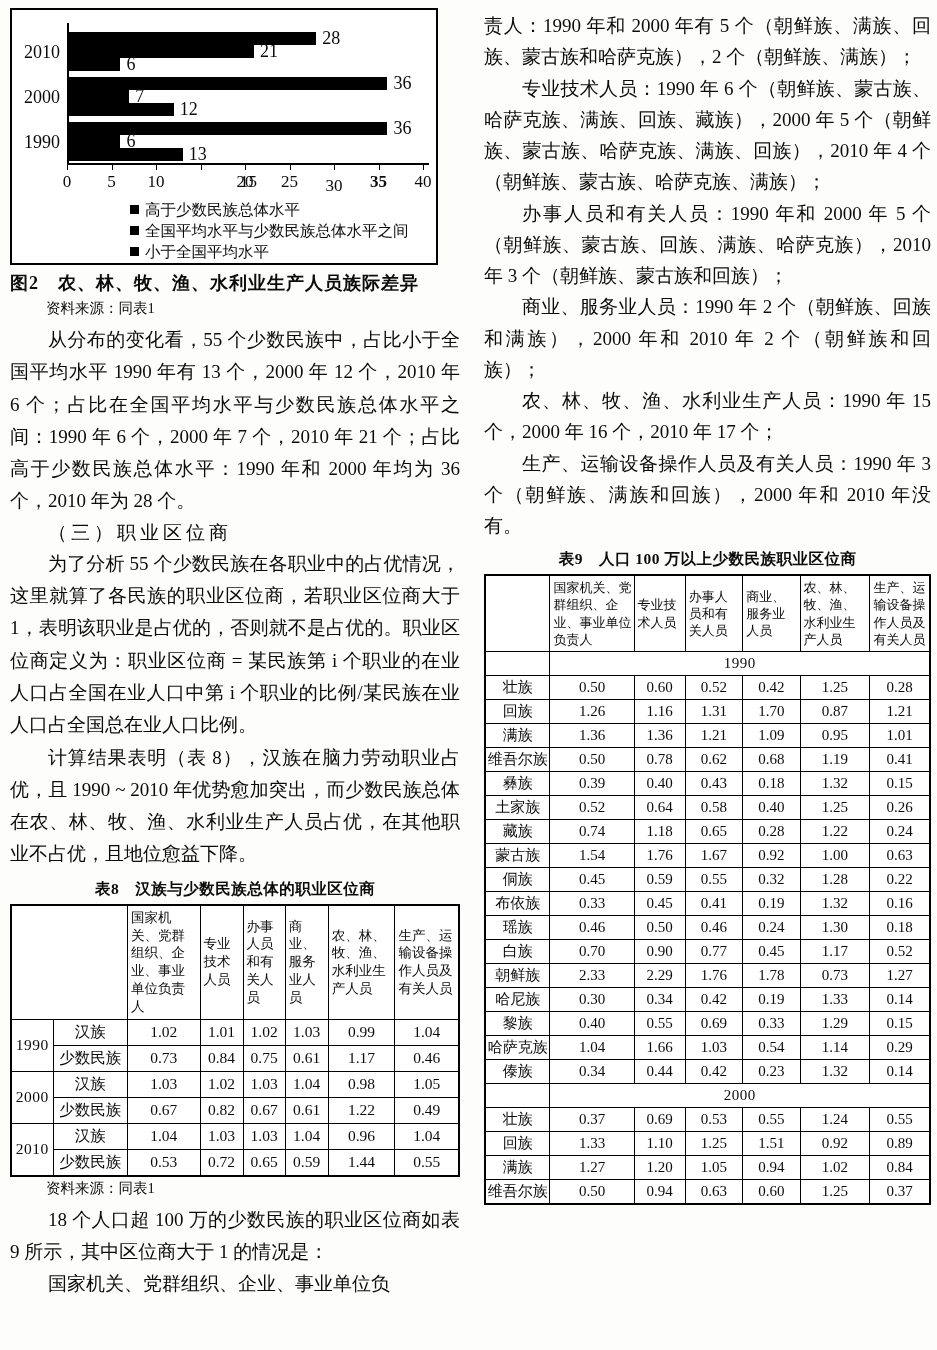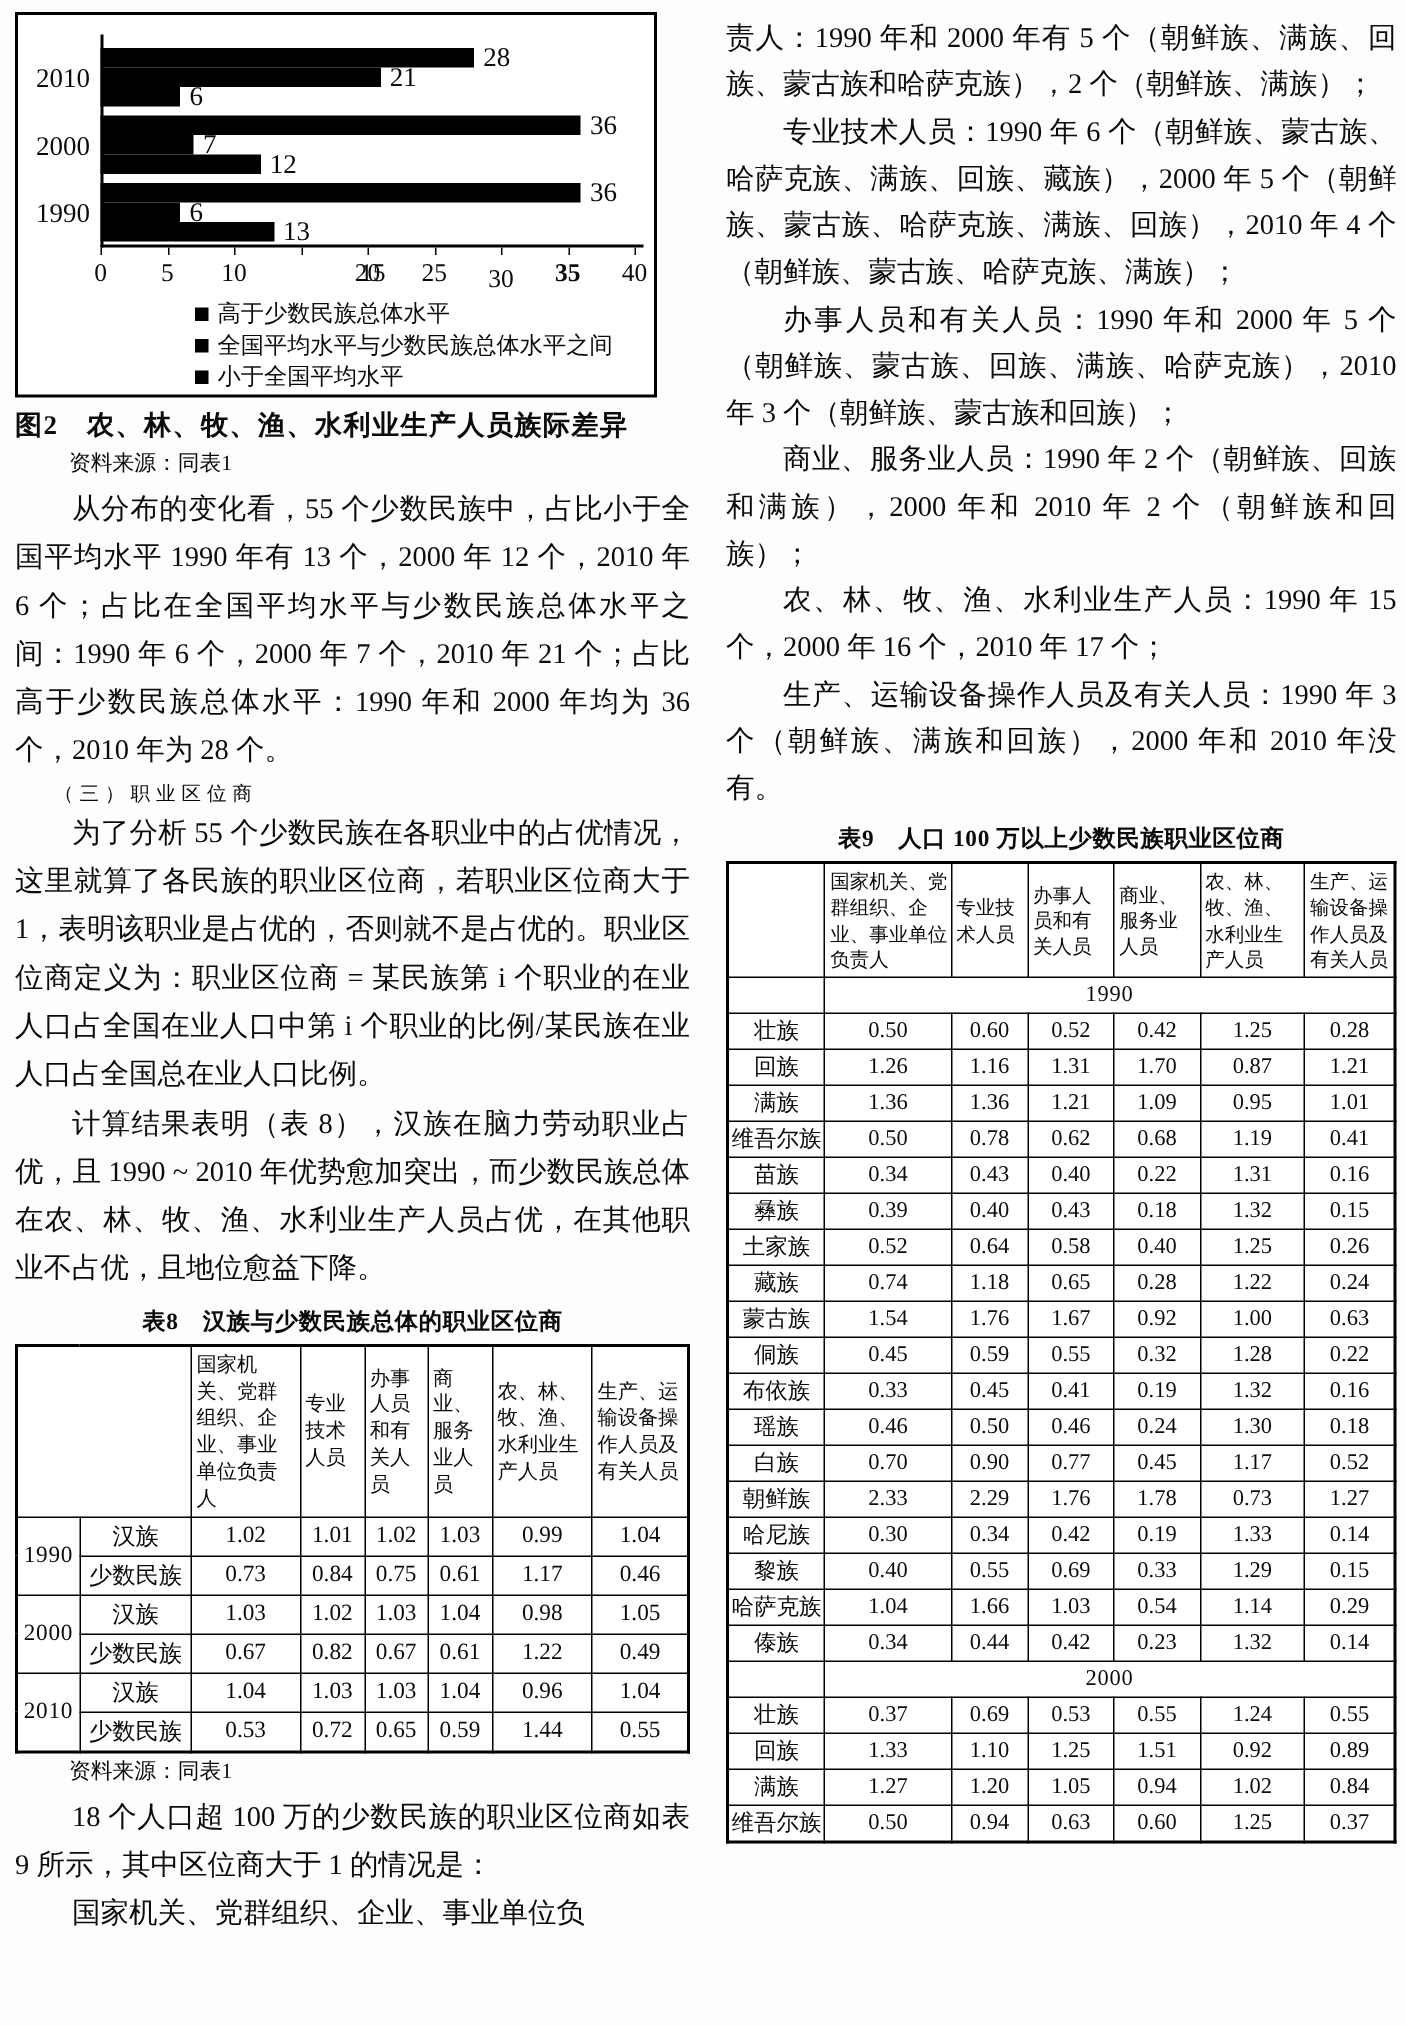--- a/index.html
+++ b/index.html
@@ -37,21 +37,21 @@
   }
   .source-note { font-size:14.5px; padding-left:36px; margin:2px 0 6px 0; }
 
   
   p.body-text {
     margin:0; font-size:19px; line-height:1.7;
     text-align:justify; text-justify:inter-ideograph;
   }
   .col-right p.body-text { line-height:1.645; }
   .indent { text-indent:2em; }
-  .subhead { margin:2px 0; font-size:13px; text-indent:2em; letter-spacing:4px; }
+  .subhead { margin:2px 0; font-size:19px; text-indent:2em; letter-spacing:4px; }
 
   
   .table-title {
     text-align:center; font-weight:bold; font-size:15.5px;
     margin:8px 0 4px 0; letter-spacing:0.5px;
   }
   table.occ {
     border-collapse:collapse; width:100%; table-layout:fixed;
     border:2px solid #000; background:#fff;
   }
@@ -298,29 +298,20 @@
           <tr>
             <td>维吾尔族</td>
             <td>0.50</td>
             <td>0.78</td>
             <td>0.62</td>
             <td>0.68</td>
             <td>1.19</td>
             <td>0.41</td>
           </tr>
           <tr>
-            <td>苗族</td>
-            <td>0.34</td>
-            <td>0.43</td>
-            <td>0.40</td>
-            <td>0.22</td>
-            <td>1.31</td>
-            <td>0.16</td>
-          </tr>
-          <tr>
             <td>彝族</td>
             <td>0.39</td>
             <td>0.40</td>
             <td>0.43</td>
             <td>0.18</td>
             <td>1.32</td>
             <td>0.15</td>
           </tr>
           <tr>
             <td>土家族</td>

